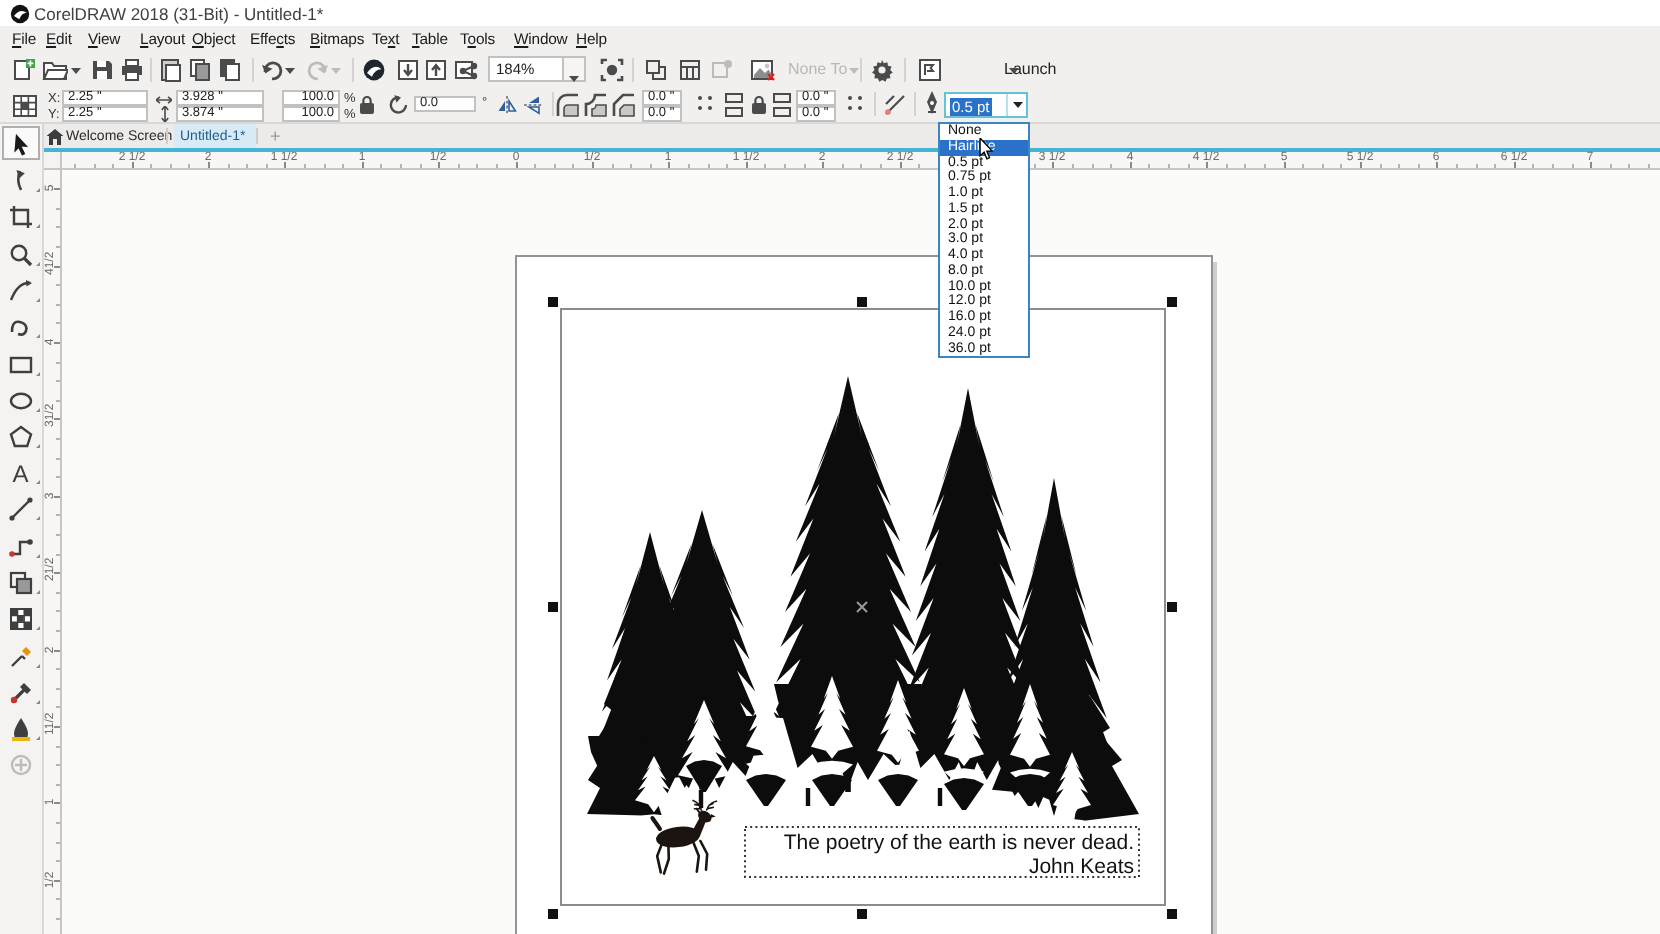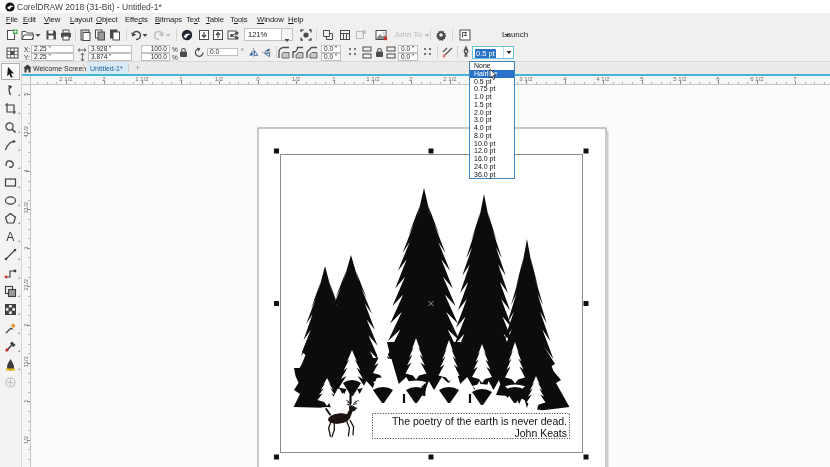--- a/index.html
+++ b/index.html
@@ -120,21 +120,21 @@
       <rect x="1.5" y="1.5" width="9" height="9" fill="#fff" stroke="#4b4b4b"></rect>
       <path d="M6,9 v-5 M4,6 l2,-2.4 2,2.4" stroke="#4b4b4b" stroke-width="1.2" fill="none"></path>
     </svg>
     <svg class="icon" style="left:227px;top:3px" width="13" height="12" viewBox="0 0 13 12">
       <rect x="1" y="2" width="8" height="8" fill="#fff" stroke="#4b4b4b"></rect>
       <circle cx="10" cy="4" r="1.6" fill="#4b4b4b"></circle>
       <circle cx="10" cy="9" r="1.6" fill="#4b4b4b"></circle>
       <circle cx="4.5" cy="6.5" r="1.6" fill="#4b4b4b"></circle>
       <path d="M4.5,6.5 L10,4 M4.5,6.5 L10,9" stroke="#4b4b4b"></path>
     </svg>
-    <div style="position:absolute;left:244px;top:2px;width:38px;height:13px;background:#fff;border:1px solid #c2c1c0;font-size:7.5px;color:#222;line-height:12px;padding-left:3px">121%</div>
+    <div style="position:absolute;left:244px;top:2px;width:38px;height:13px;background:#fff;border:1px solid #c2c1c0;font-size:7.5px;color:#222;line-height:12px;padding-left:3px">184%</div>
     <div style="position:absolute;left:282px;top:2px;width:11px;height:13px;background:#f6f5f4;border:1px solid #c2c1c0;border-left:none;text-align:center"><svg width="6" height="5" style="margin-top:4px" viewBox="0 0 6 5">
         <path d="M0.5,1 L3,4 L5.5,1 Z" fill="#4b4b4b"></path>
       </svg></div>
     <svg class="icon" style="left:300px;top:3px" width="12" height="12" viewBox="0 0 12 12">
       <path d="M1,3 V1 h2.5 M9,1 h2 v2.5 M11,9 v2 h-2.5 M3,11 H1 V8.5" stroke="#4b4b4b" stroke-width="1.3" fill="none"></path>
       <circle cx="6" cy="6" r="2.6" fill="#4b4b4b"></circle>
     </svg>
     <div class="sep" style="left:316px"></div>
     <svg class="icon" style="left:322px;top:3px" width="12" height="12" viewBox="0 0 12 12">
       <path d="M1.5,1.5 h6 v6 h-6 Z M7.5,4.5 h3 v6 h-6 v-3" fill="none" stroke="#4b4b4b"></path>
@@ -146,21 +146,21 @@
     <svg class="icon" style="left:355px;top:3px" width="12" height="12" viewBox="0 0 12 12">
       <rect x="1.5" y="2.5" width="7" height="7" fill="none" stroke="#bdbcbb"></rect>
       <circle cx="9" cy="3" r="2" fill="#bdbcbb"></circle>
     </svg>
     <svg class="icon" style="left:375px;top:3px" width="13" height="12" viewBox="0 0 13 12">
       <rect x="1" y="1.5" width="10" height="9" fill="#fff" stroke="#4b4b4b"></rect>
       <path d="M2,8.5 l3,-3.5 2.5,2.5 1.8,-1.8 1.7,2.8 v1.5 h-9 Z" fill="#8f8e8d"></path>
       <circle cx="8.5" cy="4" r="1.2" fill="#c9c8c7"></circle>
       <path d="M9,8 l3,3 m0,-3 l-3,3" stroke="#d22" stroke-width="1.2"></path>
     </svg>
-    <div style="position:absolute;left:394px;top:4px;font-size:8px;color:#b9b8b7">John To</div>
+    <div style="position:absolute;left:394px;top:4px;font-size:8px;color:#b9b8b7">None To</div>
     <svg class="icon" style="left:424px;top:7px" width="6" height="5" viewBox="0 0 6 5">
       <path d="M0.5,1 L3,4 L5.5,1 Z" fill="#bdbcbb"></path>
     </svg>
     <div class="sep" style="left:430px"></div>
     <svg class="icon" style="left:435px;top:3px" width="12" height="12" viewBox="0 0 12 12">
       <path d="M6,1 l0.9,1.6 1.8,-0.5 0.3,1.8 1.8,0.4 -0.7,1.7 1.3,1.3 -1.5,1 0.3,1.8 -1.8,0.1 -0.6,1.7 -1.6,-0.9 -1.6,0.9 -0.6,-1.7 -1.8,-0.1 0.3,-1.8 -1.5,-1 1.3,-1.3 -0.7,-1.7 1.8,-0.4 0.3,-1.8 1.8,0.5 Z" fill="#4b4b4b"></path>
       <circle cx="6" cy="6" r="1.8" fill="#f1f0ef"></circle>
     </svg>
     <div class="sep" style="left:452px"></div>
     <svg class="icon" style="left:459px;top:3px" width="12" height="12" viewBox="0 0 12 12">

